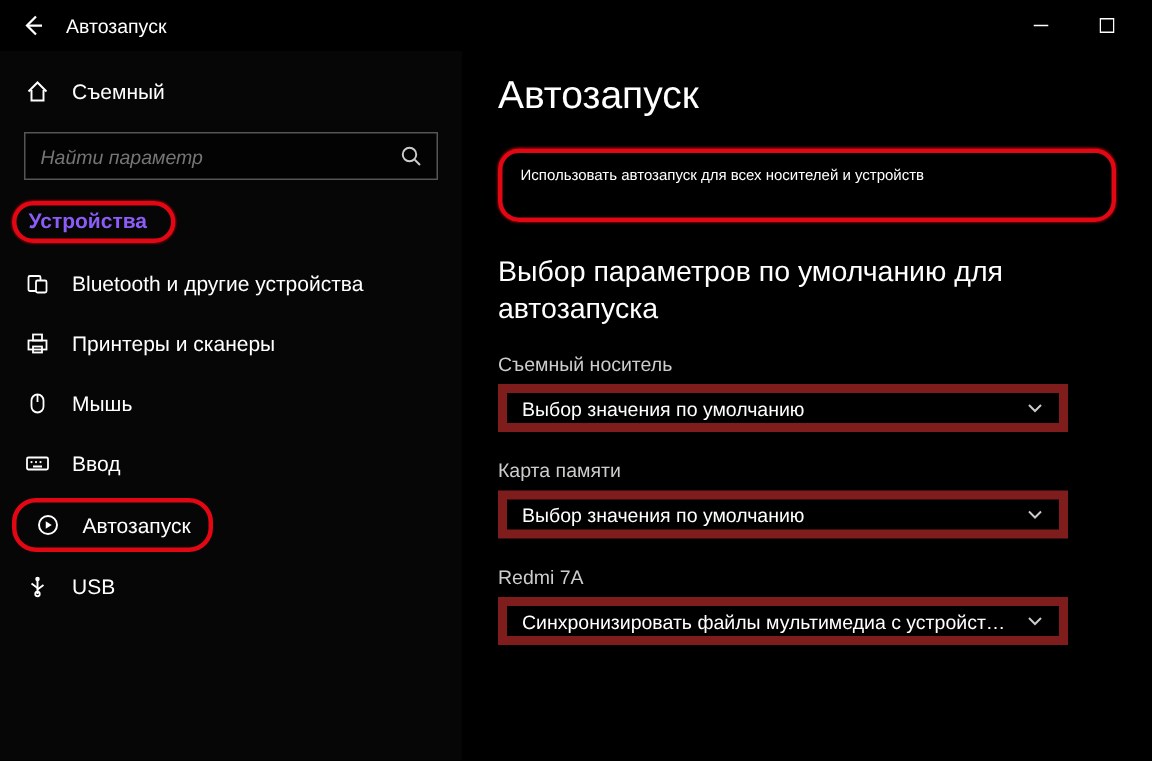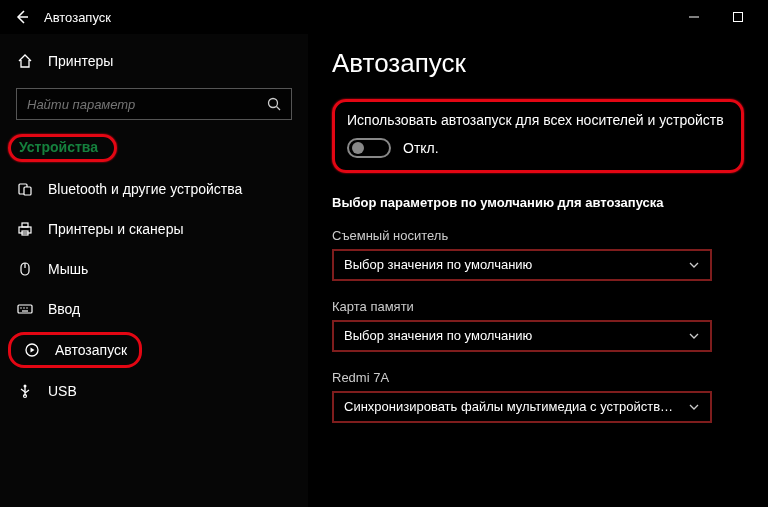--- a/index.html
+++ b/index.html
@@ -77,21 +77,21 @@
   }
   .searchbox .search-btn {
     width: 34px; height: 100%;
     display: flex; align-items: center; justify-content: center;
     cursor: pointer;
   }
   .section-header {
     padding: 8px 16px 8px 16px;
     font-size: 14px;
     font-weight: 600;
-    color: #15803d;
+    color: #8b5cf6;
   }
   .highlight-red {
     border: 3px solid #e30613;
     border-radius: 14px;
     box-shadow: 0 0 2px #e30613;
   }
   .highlight-fit {
     display: inline-block;
     padding: 2px 16px 4px 8px;
     margin-left: 8px;
@@ -115,21 +115,21 @@
     margin-bottom: 20px;
   }
   .toggle-block {
     padding: 10px 14px 12px 12px;
     margin-bottom: 22px;
   }
   .toggle-block.highlight-red {
     border-radius: 14px;
   }
   .toggle-label {
-    font-size: 14px;
+    font-size: 10px;
     margin-bottom: 10px;
   }
   .toggle-row {
     display: flex;
     align-items: center;
     gap: 12px;
   }
   .toggle {
     width: 44px; height: 20px;
     border: 2px solid #888;
@@ -140,33 +140,33 @@
   }
   .toggle .knob {
     width: 12px; height: 12px;
     background: #888;
     border-radius: 50%;
     position: absolute;
     top: 2px; left: 3px;
   }
   .toggle-state { font-size: 14px; }
   h2.subhead {
-    font-size: 13px;
-    font-weight: 700;
+    font-size: 19px;
+    font-weight: 400;
     margin: 6px 0 16px 0;
     line-height: 1.3;
   }
   .field-block { margin-bottom: 18px; }
   .field-label {
     font-size: 13px;
     color: #ccc;
     margin-bottom: 6px;
   }
   .selectbox {
-    border: 2px solid #7f1d1d;
+    border: 6px solid #7f1d1d;
     background: #000;
     height: 32px;
     display: flex;
     align-items: center;
     padding: 0 10px;
     cursor: pointer;
     color: #fff;
     font-size: 13px;
     max-width: 380px;
   }
@@ -207,21 +207,21 @@
 
 <div class="app">
   <div class="sidebar">
 
     <div class="nav-item">
       <span class="icon">
         <svg width="16" height="16" viewBox="0 0 16 16">
             <path d="M2 8 L8 2 L14 8 M4 7 V14 H12 V7" stroke="#fff" stroke-width="1.3" fill="none"></path>
           </svg>
       </span>
-      <span>Принтеры</span>
+      <span>Съемный</span>
     </div>
 
     <div class="searchbox">
       <input type="text" placeholder="Найти параметр" style="">
       <div class="search-btn">
         <svg width="14" height="14" viewBox="0 0 14 14">
           <circle cx="6" cy="6" r="4.5" stroke="#ccc" stroke-width="1.3" fill="none"></circle>
           <line x1="9.5" y1="9.5" x2="13" y2="13" stroke="#ccc" stroke-width="1.3"></line>
         </svg>
       </div>
@@ -298,26 +298,20 @@
       <span>USB</span>
     </div>
 
   </div>
 
   <div class="content">
     <h1 class="page-title">Автозапуск</h1>
 
     <div class="toggle-block highlight-red">
       <div class="toggle-label">Использовать автозапуск для всех носителей и устройств</div>
-      <div class="toggle-row">
-        <div class="toggle">
-          <div class="knob"></div>
-        </div>
-        <div class="toggle-state">Откл.</div>
-      </div>
     </div>
 
     <h2 class="subhead">Выбор параметров по умолчанию для автозапуска</h2>
 
     <div class="field-block">
       <div class="field-label">Съемный носитель</div>
       <div class="selectbox">
         <span class="sel-text">Выбор значения по умолчанию</span>
         <span class="chev">
           <svg width="12" height="12" viewBox="0 0 12 12">

